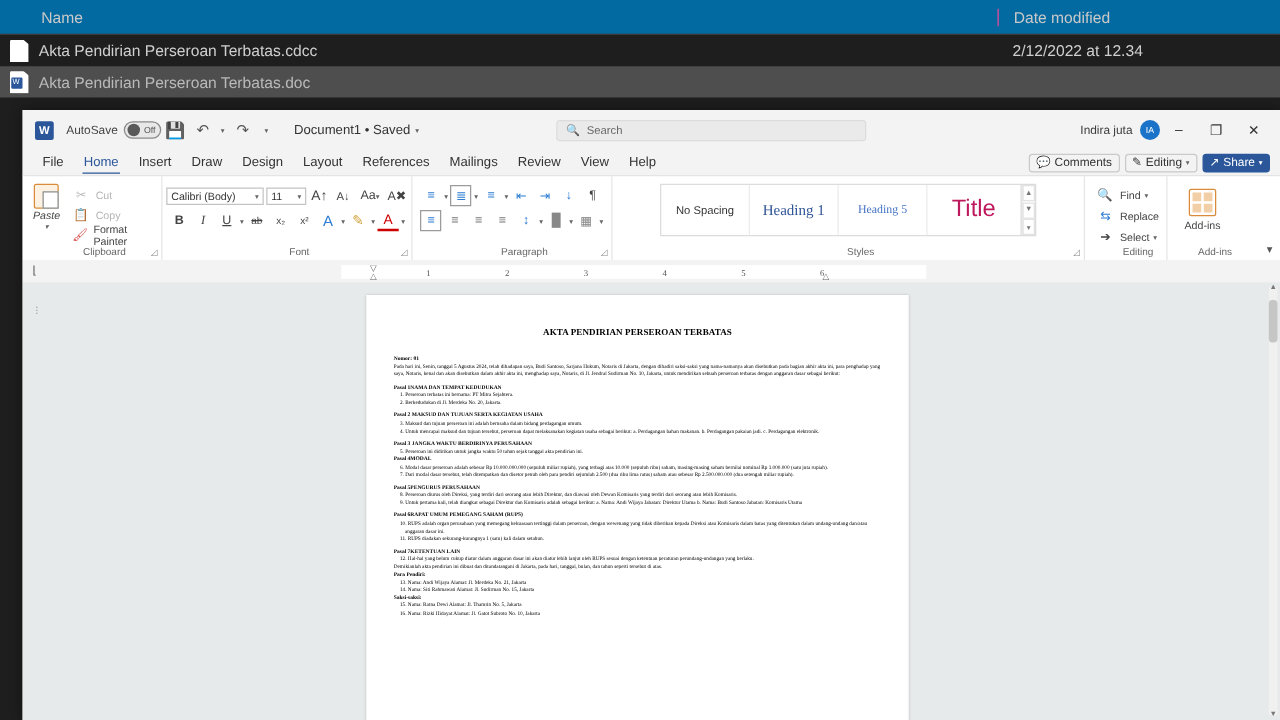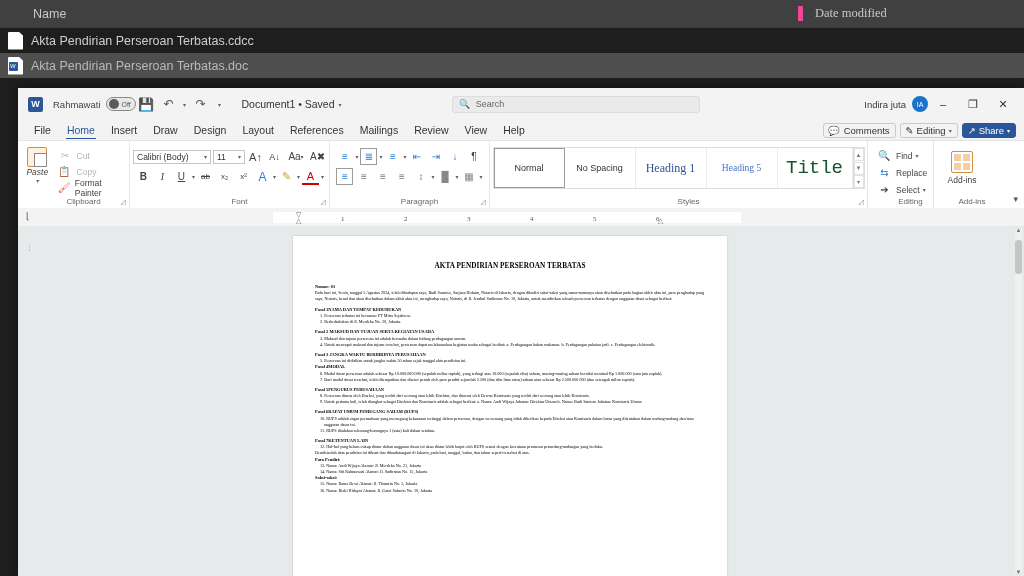--- a/index.html
+++ b/index.html
@@ -5,24 +5,24 @@
   * { box-sizing: border-box; }
   html, body { margin:0; padding:0; }
   body {
     width:1024px; height:576px; overflow:hidden;
     font-family:"Liberation Sans", sans-serif;
     background:#1d1d1d;
   }
 
   
   #finder { position:absolute; inset:0; background:#1e1e1e; color:#d6d6d6; }
-  .fl-header { display:flex; height:28px; align-items:center; background:#404040;
+  .fl-header { display:flex; height:28px; align-items:center; background:#0369a1;
                border-bottom:1px solid #3a3a3a; font-size:12.5px; color:#c9c9c9; }
   .fl-col-name { flex:0 0 798px; padding-left:33px; position:relative; }
-  .fl-col-date { flex:1; padding-left:12px; border-left:5px solid #ec4899;font-family:Liberation Serif, serif; }
+  .fl-col-date { flex:1; padding-left:12px; border-left:1px solid #ec4899; }
   .fl-row { display:flex; height:25px; align-items:center; font-size:12.5px; }
   .fl-row.r1 { background:#1e1e1e; color:#cfcfcf; }
   .fl-row.r2 { background:#4e4e4e; color:#b9b9b9; }
   .fl-name { flex:0 0 798px; display:flex; align-items:center; padding-left:8px; gap:8px; }
   .fl-date { flex:1; padding-left:12px; }
   .fi { width:15px; height:18px; flex:0 0 15px; position:relative; }
   .fi-doc { background:#fff; border-radius:1px;
             clip-path: polygon(0 0, 70% 0, 100% 22%, 100% 100%, 0 100%); }
   .fi-word { background:#fff; border-radius:1px;
             clip-path: polygon(0 0, 70% 0, 100% 22%, 100% 100%, 0 100%); }
@@ -105,21 +105,21 @@
               justify-content:space-between; padding:0 3px; }
   .caret { font-size:6px; color:#666; }
 
   .styles-gal { display:flex; align-items:stretch; border:1px solid #dcdcdc;
                 background:#fff; height:42px; }
   .style-cell { width:71px; display:flex; align-items:center; justify-content:center;
                 border-right:1px solid #ececec; font-size:9px; color:#333; }
   .style-cell.sel { border:1.4px solid #9b9b9b; }
   .style-cell.h1 { color:#2f5496; font-size:12px; font-family:"Liberation Serif",serif; }
   .style-cell.h2 { color:#4472c4; font-size:9.5px; font-family:"Liberation Serif",serif;}
-  .style-cell.title { font-size:19px; font-family:Liberation Mono, monospace; color:#14532d; width:75px;}
+  .style-cell.title { font-size:19px; font-family:Liberation Sans, sans-serif; color:#be185d; width:75px;}
   .gal-scroll { width:11px; display:flex; flex-direction:column; justify-content:space-between;
                 border-left:1px solid #dcdcdc; }
   .gal-scroll div { height:13px; display:flex; align-items:center; justify-content:center;
                 font-size:6px; color:#777; border:1px solid #e2e2e2; }
 
   .addins-ico { width:22px; height:22px; border:1.3px solid #d98b3a; border-radius:2px;
                 display:grid; grid-template-columns:1fr 1fr; grid-template-rows:1fr 1fr;
                 gap:1.5px; padding:2px; background:#fff; }
   .addins-ico i { background:#f2cfa6; display:block; }
   .ribbon-collapse { position:absolute; right:6px; bottom:4px; font-size:9px; color:#555; }
@@ -160,35 +160,36 @@
   <div class="fl-header">
     <div class="fl-col-name">Name</div>
     <div class="fl-col-date">Date modified</div>
   </div>
 
   <div class="fl-row r1">
     <div class="fl-name">
       <span class="fi fi-doc"></span>
       <span>Akta Pendirian Perseroan Terbatas.cdcc</span>
     </div>
+    <div class="fl-date">2/12/2022 at 12.34</div>
   </div>
 
   <div class="fl-row r2">
     <div class="fl-name">
       <span class="fi fi-word"></span>
       <span>Akta Pendirian Perseroan Terbatas.doc</span>
     </div>
   </div>
 </div>
 
 <div id="word">
 
   <div class="w-title">
     <div class="wlogo">W</div>
-    <span class="autosave-lbl">Rahmawati</span>
+    <span class="autosave-lbl">AutoSave</span>
     <div class="toggle">
       <span class="knob"></span>
       <span class="tg-txt">Off</span>
     </div>
     <div class="qicon save-ic">💾</div>
     <div class="qicon">↶</div>
     <div class="qicon" style="width:10px">
         <span class="caret">▾</span>
       </div>
     <div class="qicon">↷</div>
@@ -326,21 +327,20 @@
         <span class="caret">▾</span>
         <span class="ic" style="color:#888">▦</span>
         <span class="caret">▾</span>
       </div>
       <div class="rgroup-label">Paragraph</div>
       <div class="rgroup-launch">◿</div>
     </div>
 
     <div class="rgroup" style="width:378px;">
       <div class="styles-gal" style="margin-top:3px;">
-        <div class="style-cell sel">Normal</div>
         <div class="style-cell">No Spacing</div>
         <div class="style-cell h1">Heading 1</div>
         <div class="style-cell h2">Heading 5</div>
         <div class="style-cell title">Title</div>
         <div class="gal-scroll">
           <div>▲</div>
           <div>▼</div>
           <div>▾</div>
         </div>
       </div>

